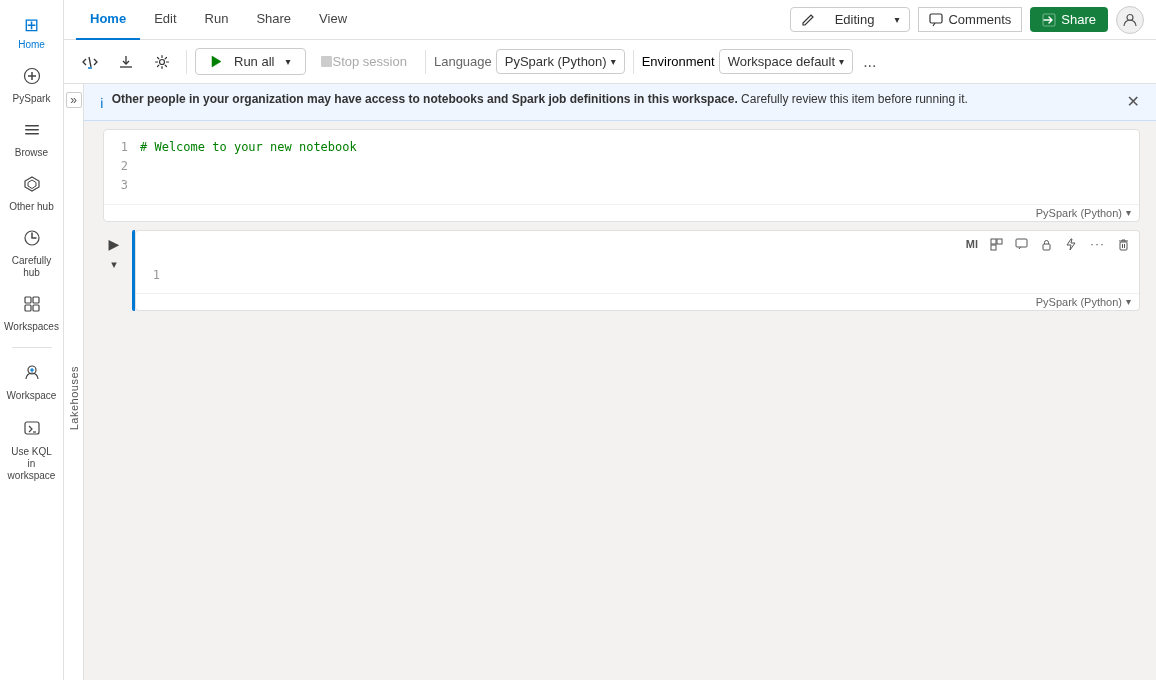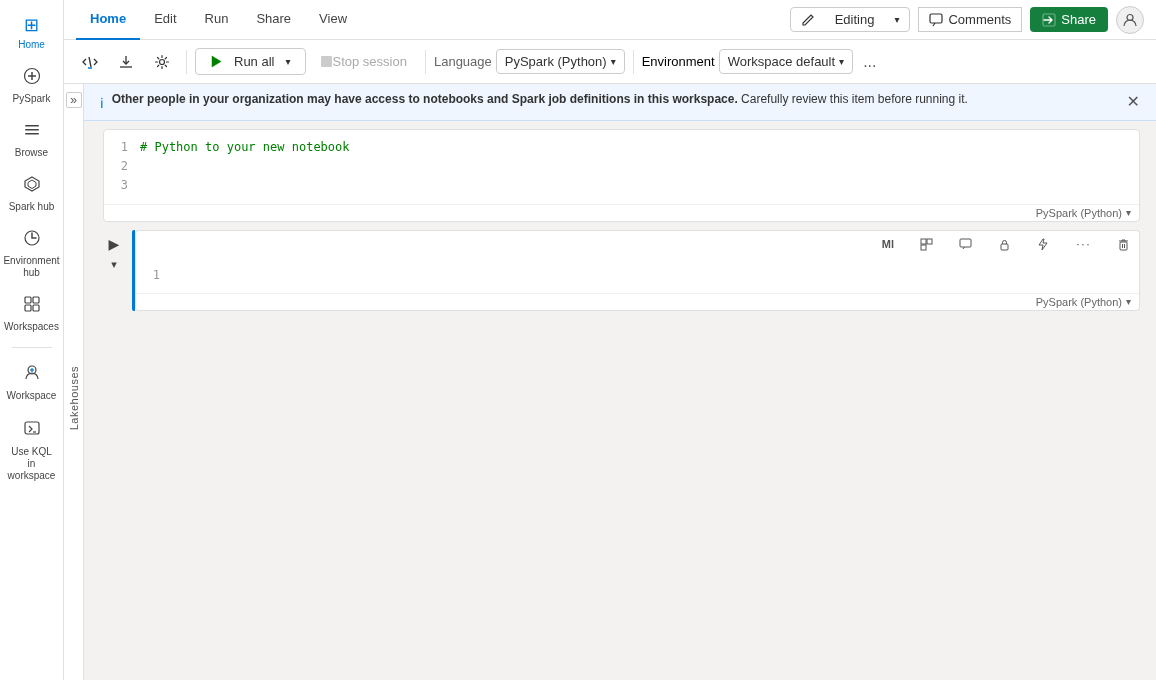--- a/index.html
+++ b/index.html
@@ -274,21 +274,21 @@
       min-height: 28px;
     }
     .cell-toolbar-btn {
       padding: 2px 5px;
       border: none;
       background: transparent;
       cursor: pointer;
       border-radius: 3px;
       font-size: 12px;
       color: #555;
-      display: flex; align-items: center; margin-left: 14px;
+      display: flex; align-items: center;
     }
     .cell-content {
       background: #fff;
       border: 1px solid #e0e0e0;
       border-radius: 0 0 4px 4px;
       display: flex;
       flex-direction: column;
     }
     .cell-content.no-toolbar {
       border-radius: 4px;
@@ -410,30 +410,30 @@
     </span>
     <span class="label">Browse</span>
   </div>
   <div class="sidebar-item">
     <span class="icon">
       <svg width="18" height="18" viewBox="0 0 18 18">
           <polygon points="9,2 16,6 16,12 9,16 2,12 2,6" fill="none" stroke="#444" stroke-width="1.2"></polygon>
           <polygon points="9,5 13,7.5 13,11 9,13.5 5,11 5,7.5" fill="none" stroke="#444" stroke-width="1"></polygon>
         </svg>
     </span>
-    <span class="label">Spark hub</span>
+    <span class="label">Other hub</span>
   </div>
   <div class="sidebar-item">
     <span class="icon">
       <svg width="18" height="18" viewBox="0 0 18 18" fill="none">
           <circle cx="9" cy="9" r="7" stroke="#444" stroke-width="1.2"></circle>
           <polyline points="9,4 9,9 13,9" stroke="#444" stroke-width="1.5" stroke-linecap="round"></polyline>
         </svg>
     </span>
-    <span class="label" style="font-size:10px">Environment hub</span>
+    <span class="label" style="font-size:10px">Carefully hub</span>
   </div>
   <div class="sidebar-item">
     <span class="icon">
       <svg width="18" height="18" viewBox="0 0 18 18" fill="none">
           <rect x="2" y="2" width="6" height="6" rx="1" stroke="#444" stroke-width="1.2"></rect>
           <rect x="10" y="2" width="6" height="6" rx="1" stroke="#444" stroke-width="1.2"></rect>
           <rect x="2" y="10" width="6" height="6" rx="1" stroke="#444" stroke-width="1.2"></rect>
           <rect x="10" y="10" width="6" height="6" rx="1" stroke="#444" stroke-width="1.2"></rect>
         </svg>
     </span>
@@ -587,21 +587,21 @@
             <div class="cell-main">
               <div class="cell-content no-toolbar">
                 <div class="code-area">
                   <div class="line-numbers">
                     <span>1</span>
                     <span>2</span>
                     <span>3</span>
                   </div>
                   <div class="code-content">
                     <div class="code-line">
-                      <span class="code-comment"># Python to your new notebook</span>
+                      <span class="code-comment"># Welcome to your new notebook</span>
                     </div>
                     <div class="code-line">
                       <span>&nbsp;</span>
                     </div>
                   </div>
                 </div>
                 <div class="cell-footer">
                   <span>PySpark (Python)</span>
                   <span class="chevron">▾</span>
                 </div>

